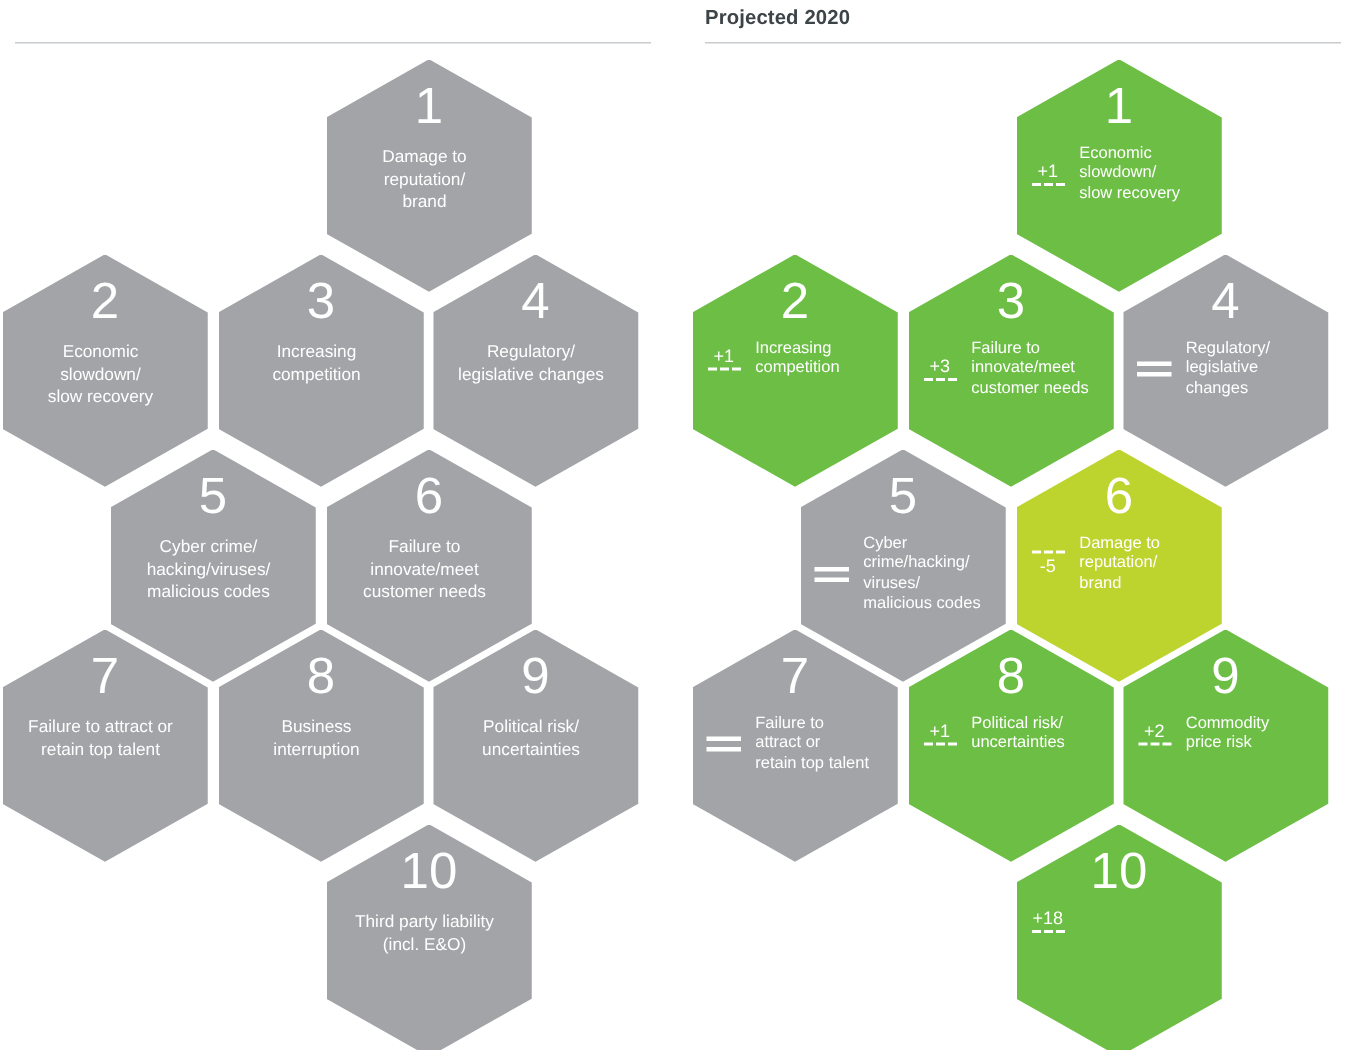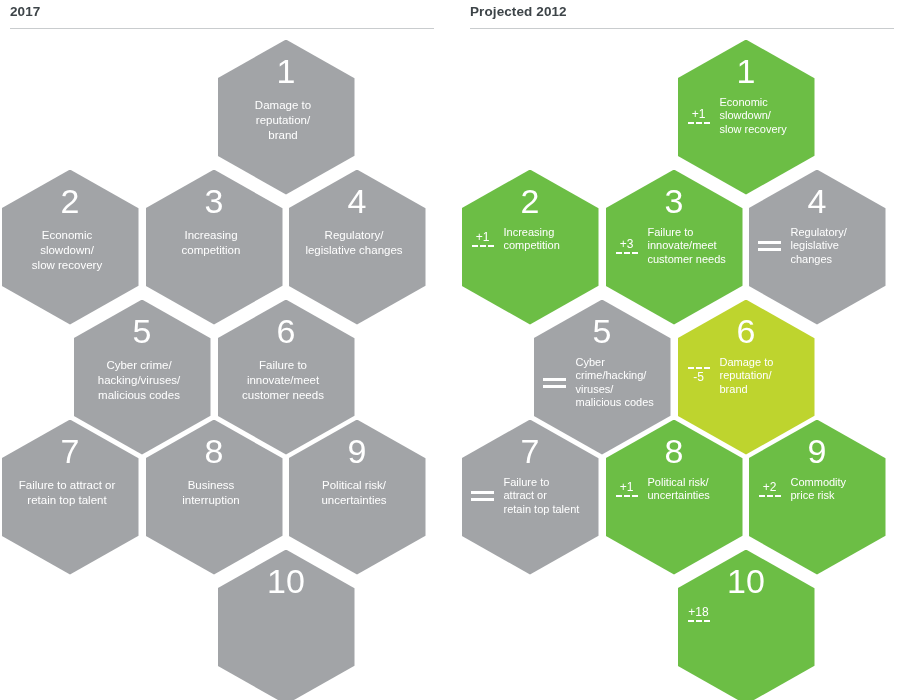--- a/index.html
+++ b/index.html
@@ -142,21 +142,20 @@
   }
   .delta .num { white-space: nowrap; }
 </style>
 </head>
 <body>
 
 <div class="board">
 
   <section class="panel left">
     <div class="panel-head">
-      <div class="panel-title">2017</div>
       <div class="panel-rule"></div>
     </div>
     <div class="hex-layer">
         <div class="hex gray" style="left: 217.5px; top: 39.5px;">
           <div class="hex-rank">1</div>
           <div class="hex-label">Damage to<br>reputation/<br>brand</div>
         </div>
         <div class="hex gray" style="left: 1.5px; top: 169.5px;">
           <div class="hex-rank">2</div>
           <div class="hex-label">Economic<br>slowdown/<br>slow recovery</div>
@@ -184,27 +183,28 @@
         <div class="hex gray" style="left: 145.5px; top: 419.5px;">
           <div class="hex-rank">8</div>
           <div class="hex-label">Business<br>interruption</div>
         </div>
         <div class="hex gray" style="left: 288.5px; top: 419.5px;">
           <div class="hex-rank">9</div>
           <div class="hex-label">Political risk/<br>uncertainties</div>
         </div>
         <div class="hex gray" style="left: 217.5px; top: 549.5px;">
           <div class="hex-rank">10</div>
+          <div class="hex-label">Third party liability<br>(incl. E&amp;O)</div>
         </div>
       </div>
   </section>
 
   <section class="panel right">
     <div class="panel-head">
-      <div class="panel-title">Projected 2012</div>
+      <div class="panel-title">Projected 2020</div>
       <div class="panel-rule"></div>
     </div>
     <div class="hex-layer">
         <div class="hex green withdelta" style="left: 217.5px; top: 39.5px;">
           <div class="hex-rank">1</div>
           <div class="hex-body">
             <div class="delta up">
               <span class="num">+1</span>
               <div class="dashrule"></div>
             </div>

